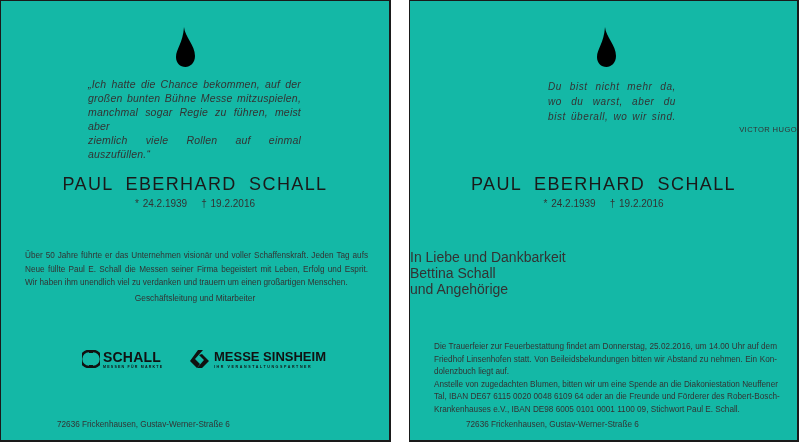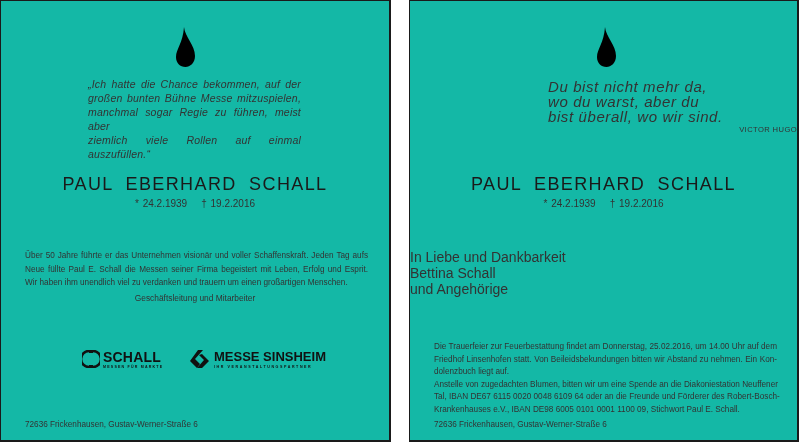--- a/index.html
+++ b/index.html
@@ -72,20 +72,21 @@
       position: absolute;
       left: 0; right: 0;
       text-align: center;
       font-size: 8.4px;
       color: #333;
     }
     .address {
       position: absolute;
       font-size: 8.2px;
       color: #333;
+      margin-left: 32px;
     }
 
     
     .logo {
       position: absolute;
       display: flex;
       align-items: flex-start;
     }
     .logo-title {
       font-weight: bold;
@@ -116,21 +117,21 @@
       position: absolute;
       left: 0; right: 0;
       text-align: right;
       font-size: 7.6px;
       letter-spacing: 0.4px;
       color: #333;
     }
     .right-quote {
       position: absolute;
       font-style: italic;
-      font-size: 15px;
+      font-size: 10px;
       line-height: 15px;
       color: #333;
       letter-spacing: 0.6px;
     }
     .right-quote div { text-align: justify; text-align-last: justify; white-space: nowrap; }
   </style>
 </head>
 <body>
 
 <div class="card" id="card-left">

